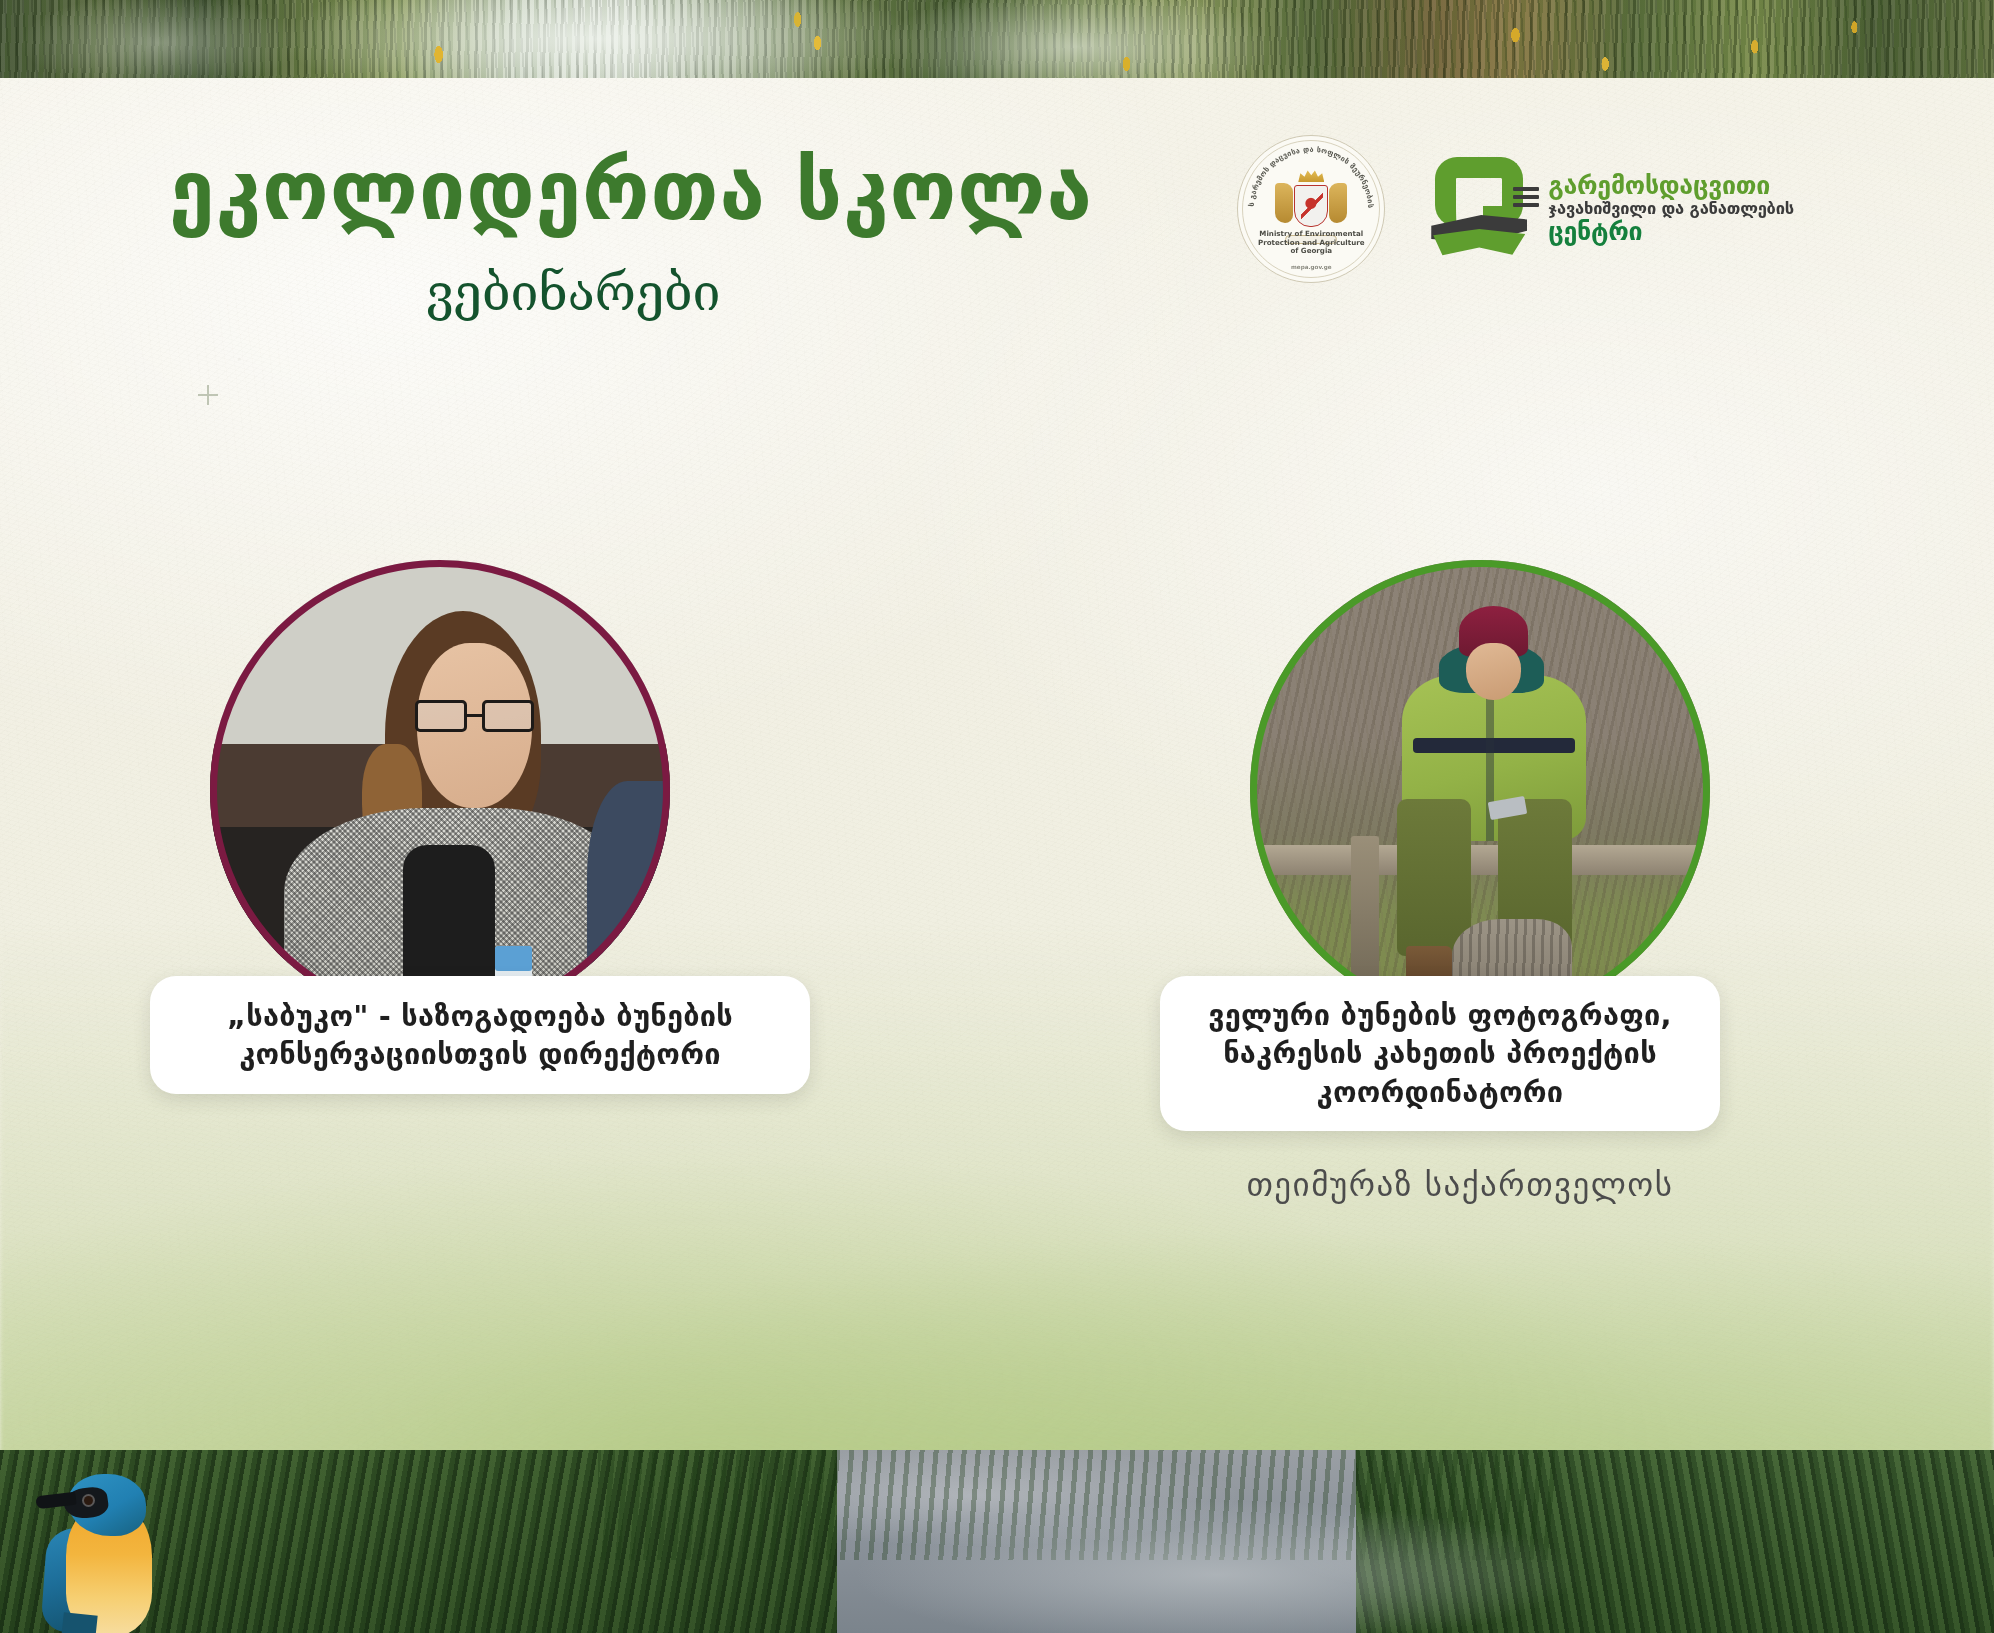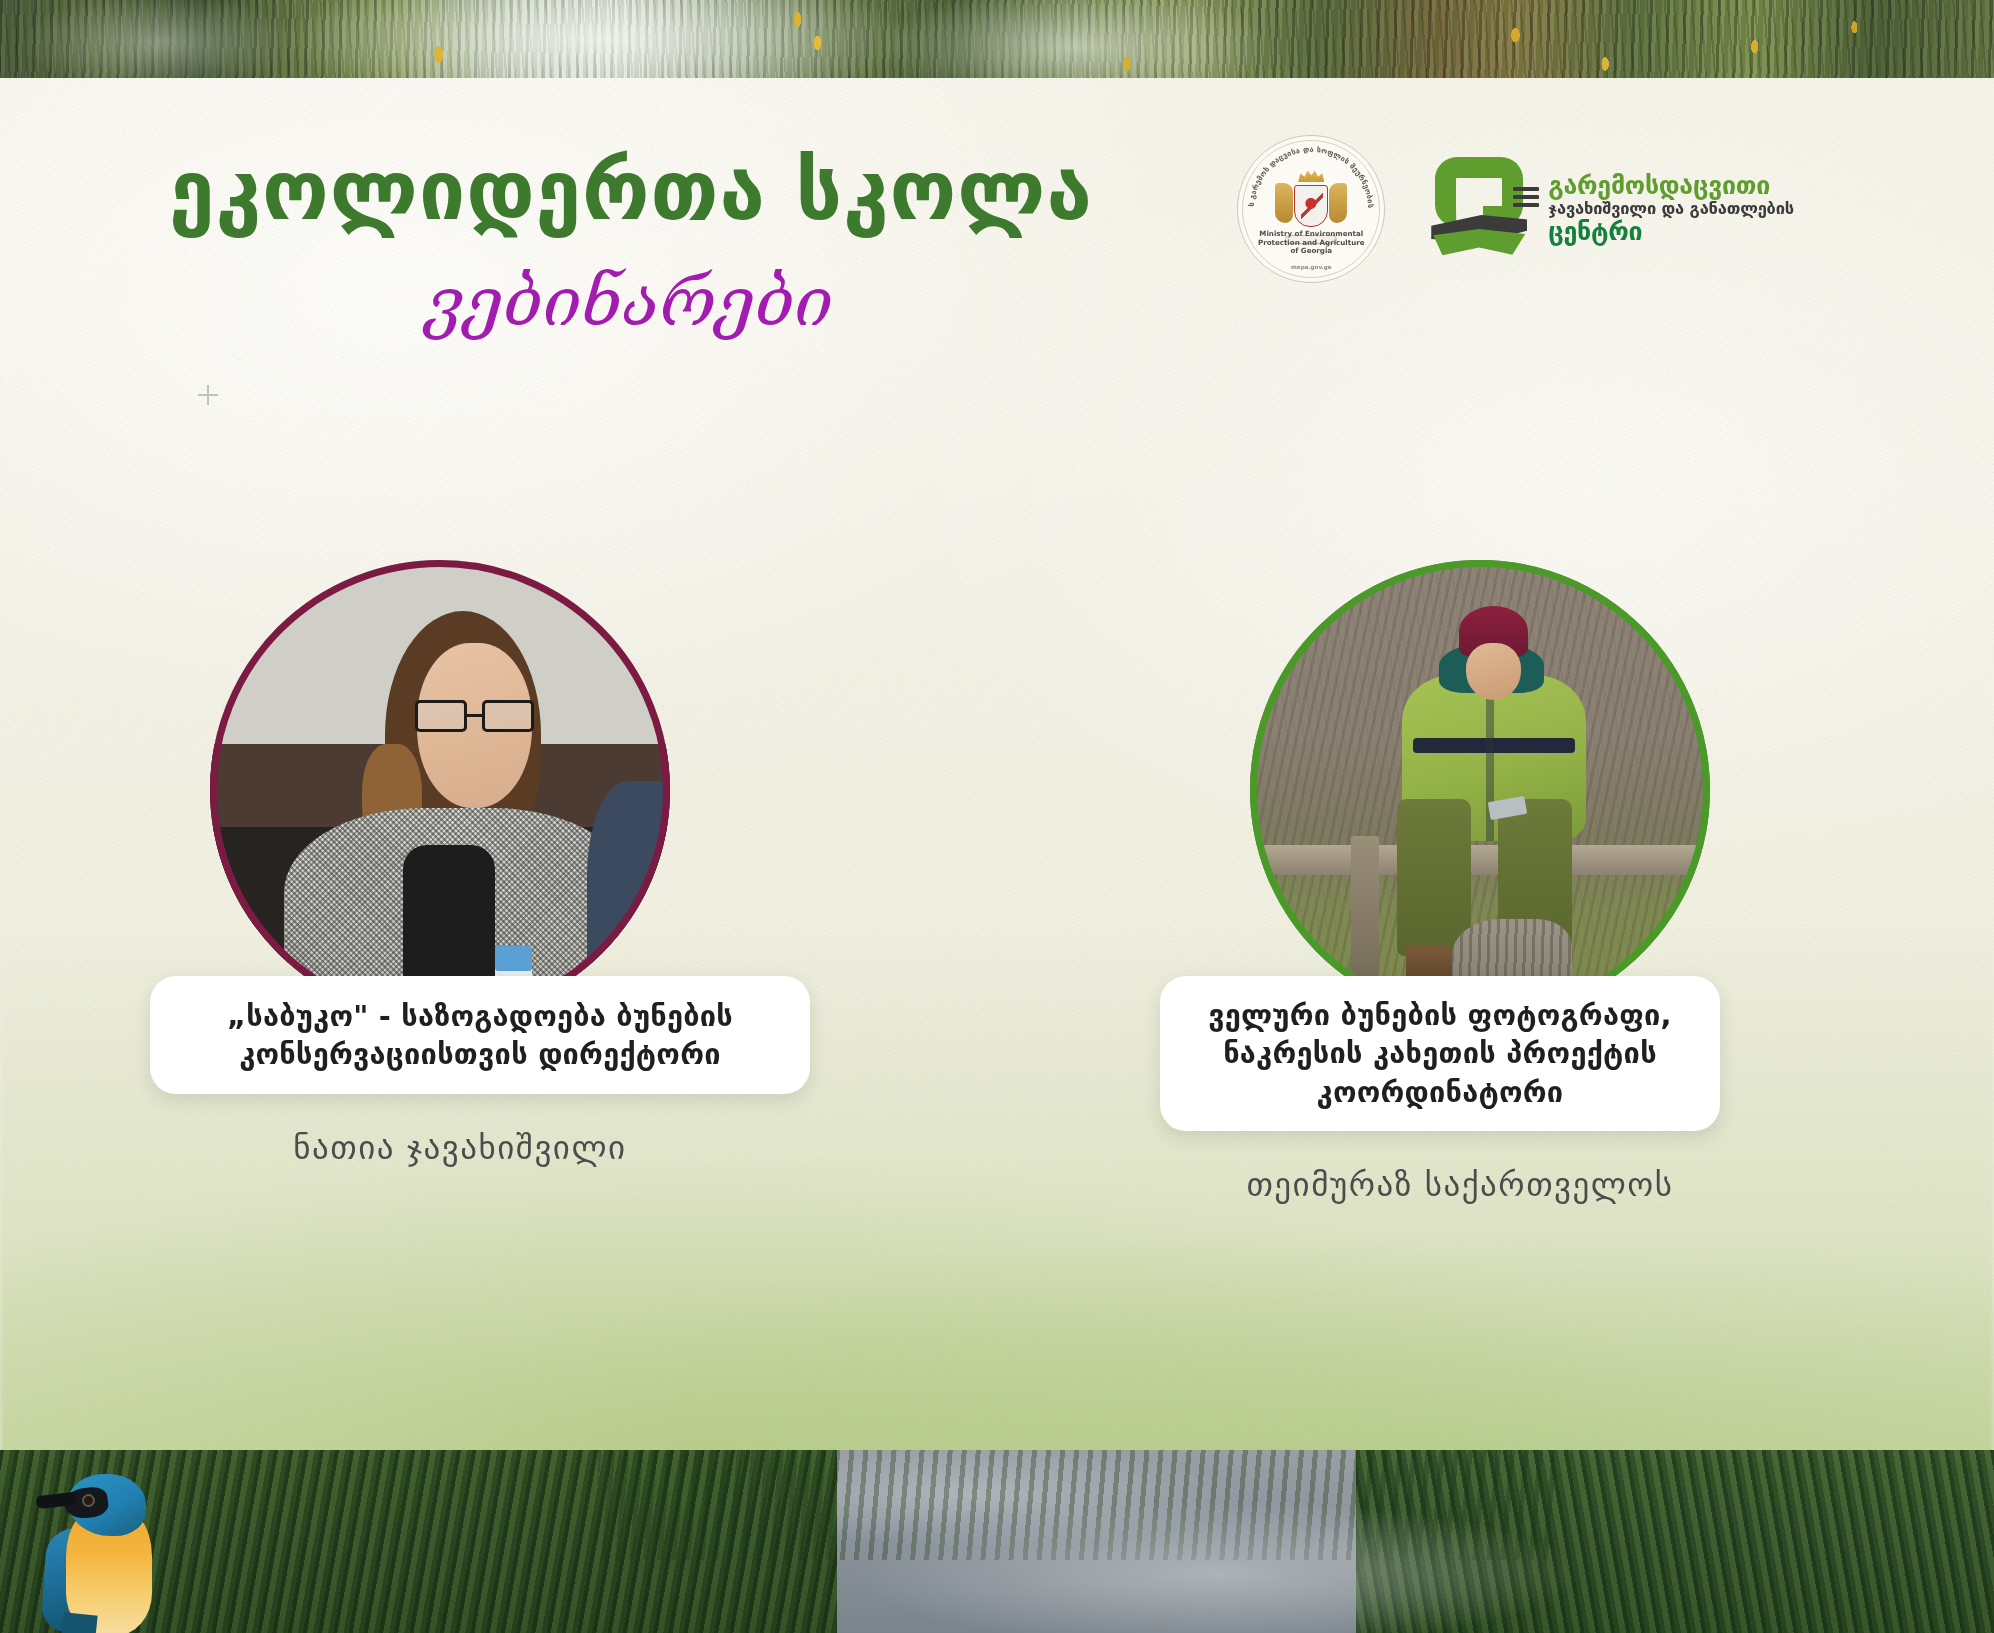--- a/index.html
+++ b/index.html
@@ -194,24 +194,23 @@
     font-size: 82px;
     font-weight: 800;
     letter-spacing: 1px;
     color: #3d7a2d;
     line-height: 1;
     white-space: nowrap;
   }
   .subtitle {
     position: absolute;
     left: 412px; top: 190px;
-    font-size: 68px;
-    color: #a21caf;
+    font-size: 50px;
+    color: #14532d;
     font-family: "DejaVu Serif", "Liberation Serif", serif;
-    font-style: italic;
     line-height: 1;
     white-space: nowrap;
   }
 
   .plus-mark {
     position: absolute; left: 198px; top: 385px;
     width: 20px; height: 20px;
     opacity: .45;
   }
   .plus-mark::before, .plus-mark::after {
@@ -614,21 +613,20 @@
           <div class="bottle"></div>
           <div class="person-right"></div>
         </div>
       </div>
       <div class="portrait-ring" id="ring-left" style="border: 7px solid rgb(123, 26, 66);"></div>
 
       <div class="caption-card">
         <div class="caption-text">„საბუკო" - საზოგადოება ბუნების კონსერვაციისთვის დირექტორი</div>
       </div>
 
-      <div class="speaker-name">ნათია ჯავახიშვილი</div>
     </div>
 
     <div class="speaker right">
       <div class="portrait">
         <div class="ph-teimuraz">
           <div class="hill"></div>
           <div class="fence"></div>
           <div class="post"></div>
           <div class="jacket2"></div>
           <div class="pants-l"></div>

